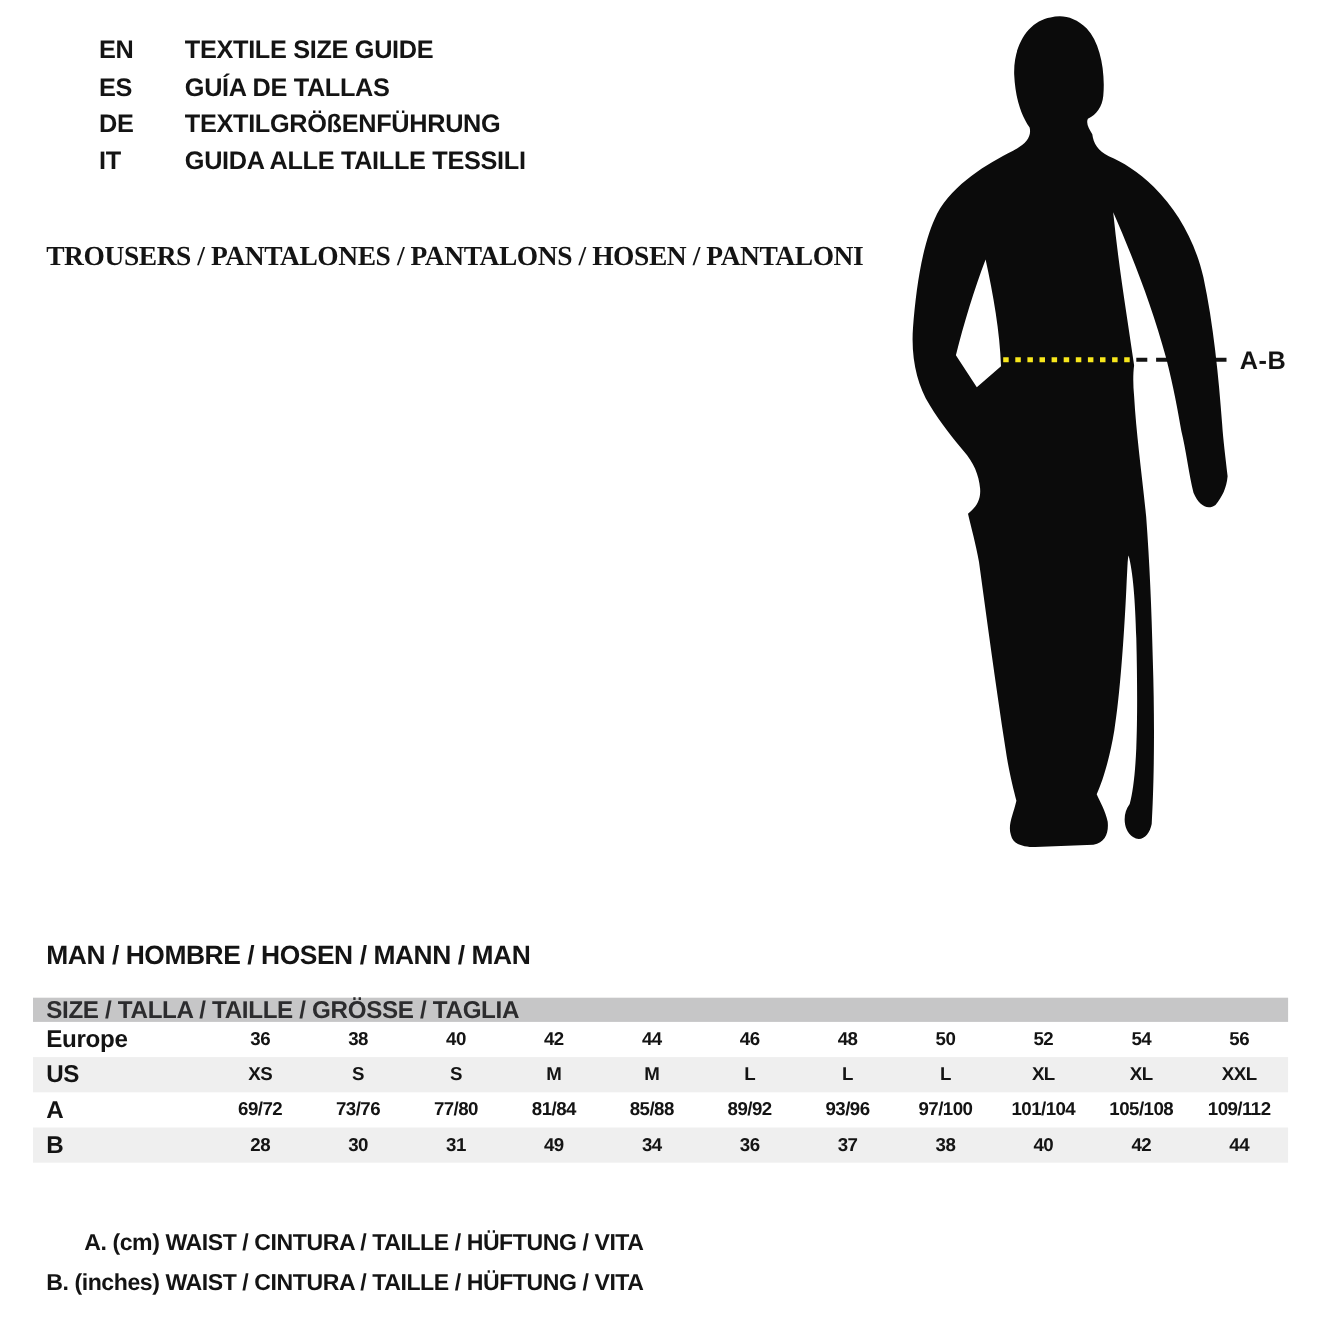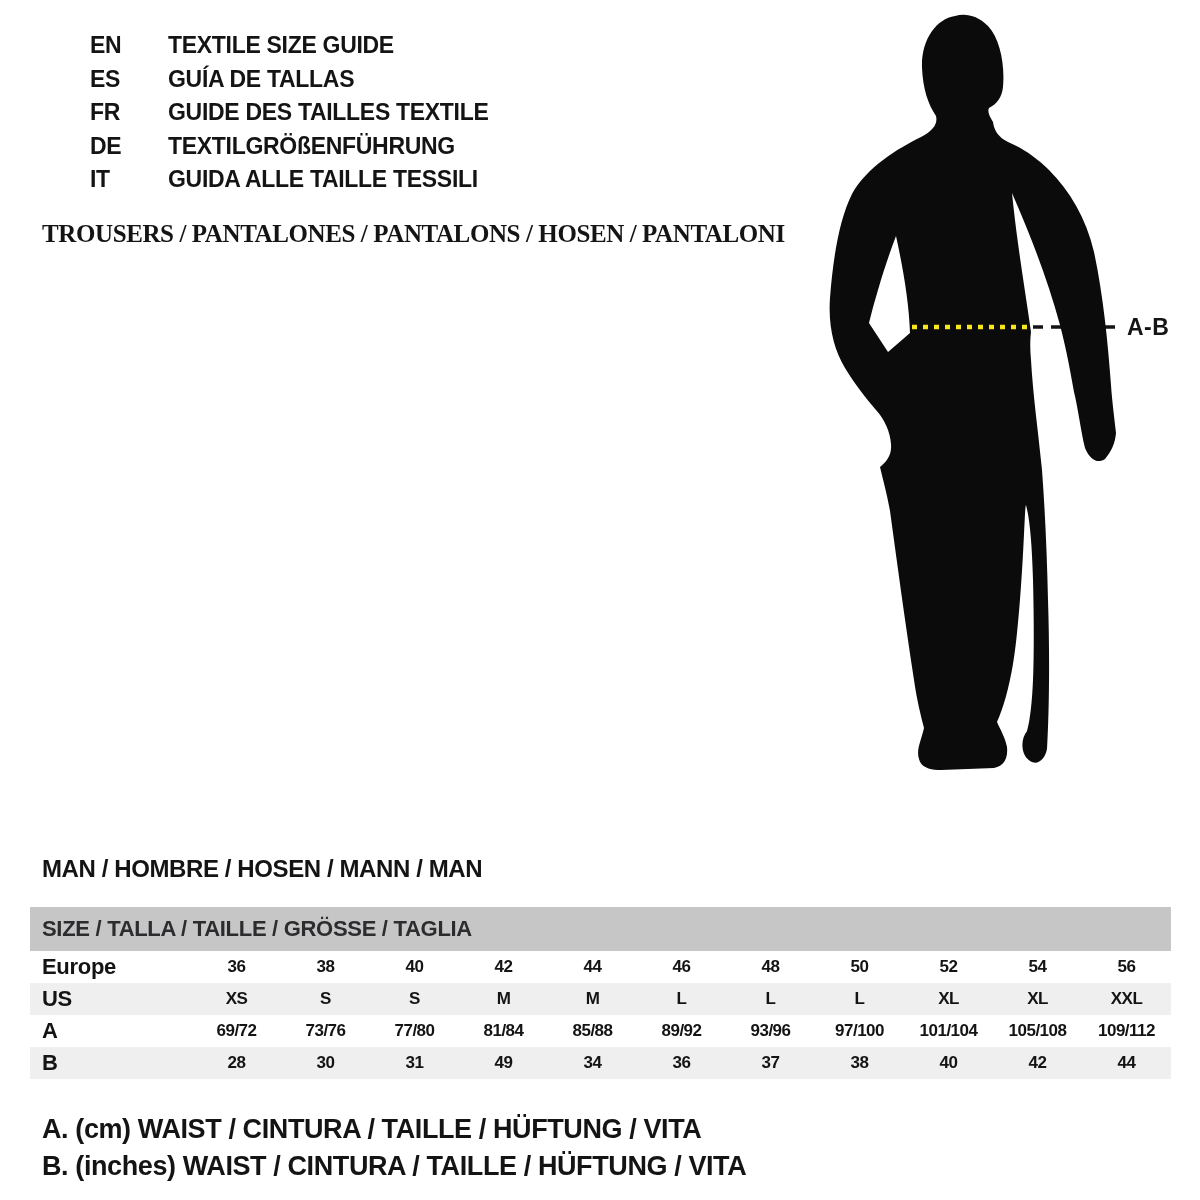--- a/index.html
+++ b/index.html
@@ -26,53 +26,49 @@
   .body-path{fill:var(--silhouette,#0b0b0b);}
   .measure-dash{stroke:var(--ink,#141414);stroke-width:3.5;stroke-dasharray:10 8;}
   .measure-dots{stroke:var(--dot-color,#f8e71c);stroke-width:4.5;stroke-dasharray:5 6;}
   .measure-label{
     font-family:"Liberation Sans","DejaVu Sans",sans-serif;
     font-size:23px;font-weight:700;fill:var(--ink,#141414);letter-spacing:0.5px;
   }
   
   .size-table{position:absolute;left:30px;top:907px;width:1141px;}
   .table-header{
-    height:44px;background:var(--header-bg,#c6c6c7);
+    height:22px;background:var(--header-bg,#c6c6c7);
     display:flex;align-items:center;padding-left:12px;box-sizing:border-box;
     font-size:22px;letter-spacing:-0.3px;color:#2c2c2e;white-space:nowrap;
   }
   .t-row{display:flex;height:32px;align-items:center;}
   .t-row.alt{background:var(--alt-row-bg,#efefef);}
   .t-label{
     width:162px;box-sizing:border-box;padding-left:12px;
     font-size:22px;letter-spacing:-0.3px;white-space:nowrap;
   }
   .t-cell{
     width:89px;text-align:center;font-size:17px;letter-spacing:-0.5px;
     white-space:nowrap;
   }
   
   .notes{position:absolute;left:42px;top:1111px;}
-  .note-line{font-size:27px;letter-spacing:-0.4px;line-height:37px;white-space:nowrap;}
+  .note-line{font-size:21px;letter-spacing:-0.4px;line-height:37px;white-space:nowrap;text-align:right;}
 </style>
 </head>
 <body style="--ink: #141414; --silhouette: #0b0b0b; --dot-color: #f8e71c; --header-bg: #c6c6c7; --alt-row-bg: #efefef;">
 
 <section class="lang-list" id="lang-list">
     <div class="lang-row">
       <span class="lang-code">EN</span>
       <span class="lang-label">TEXTILE SIZE GUIDE</span>
     </div>
     <div class="lang-row">
       <span class="lang-code">ES</span>
       <span class="lang-label">GUÍA DE TALLAS</span>
-    </div>
-    <div class="lang-row">
-      <span class="lang-code">FR</span>
-      <span class="lang-label">GUIDE DES TAILLES TEXTILE</span>
     </div>
     <div class="lang-row">
       <span class="lang-code">DE</span>
       <span class="lang-label">TEXTILGRÖßENFÜHRUNG</span>
     </div>
     <div class="lang-row">
       <span class="lang-code">IT</span>
       <span class="lang-label">GUIDA ALLE TAILLE TESSILI</span>
     </div>
   </section>

